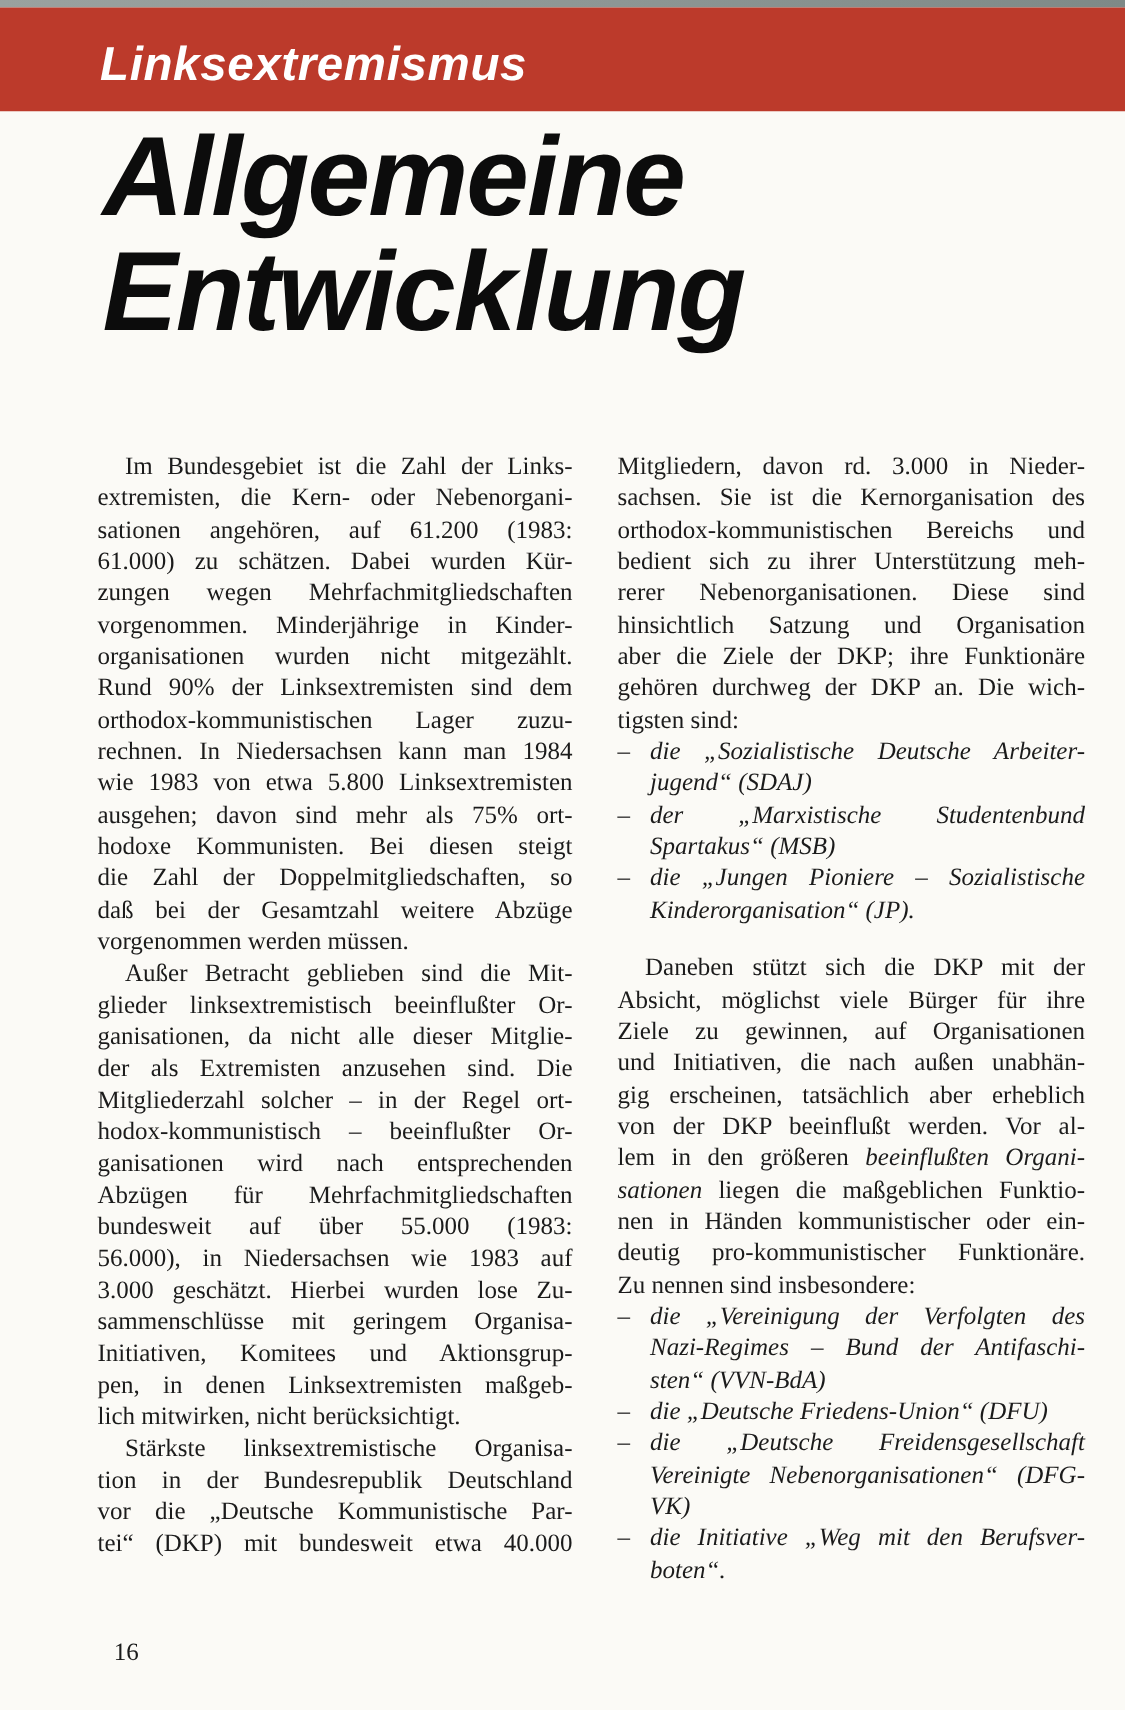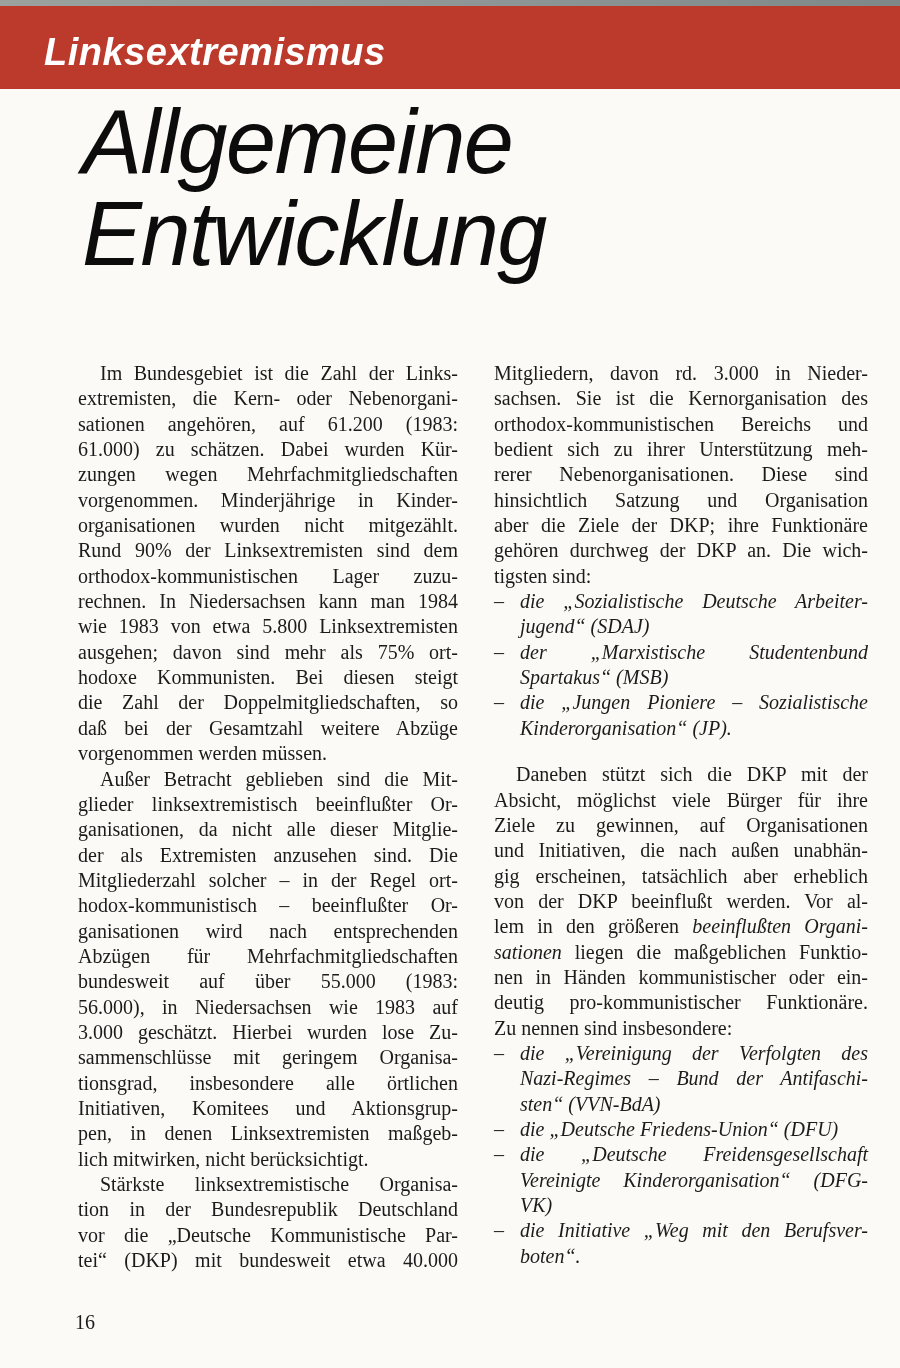--- a/index.html
+++ b/index.html
@@ -15,44 +15,44 @@
   }
   .banner{
     position:absolute;top:6px;left:0;width:900px;height:83px;
     background:var(--red,#bc3a2b);
     display:flex;align-items:center;
   }
   .banner-label{
     font-family:"Liberation Sans",sans-serif;
     font-weight:bold;font-style:italic;
     font-size:38px;color:#ffffff;
-    margin-left:44px;padding-top:9px;letter-spacing:.5px;
+    margin-left:80px;padding-top:9px;letter-spacing:.5px;
   }
   .title{
     position:absolute;left:82px;top:96px;
     font-family:"Liberation Sans",sans-serif;
-    font-weight:normal;font-style:italic;
+    font-weight:bold;font-style:italic;
     font-size:90px;line-height:92px;letter-spacing:-1.5px;
     color:#0c0c0c;
   }
   .col{
     position:absolute;top:361px;
     font-size:20px;line-height:25.35px;
   }
   .col.left{left:78px;width:380px;}
   .col.right{left:494px;width:374px;}
   .ln{text-align:justify;text-align-last:justify;}
   .ln.last{text-align-last:left;}
   .para.jlast .ln.last{text-align-last:justify;}
   .para.indent .ln:first-child{text-indent:22px;}
   .para.gap{margin-top:21px;}
   .li{display:flex;font-style:italic;}
   .li .marker{flex:none;width:26px;}
   .li .itx{flex:1;}
-  .page-num{position:absolute;left:75px;top:1311px;font-size:20px;}
+  .page-num{position:absolute;left:91px;top:1311px;font-size:20px;}
 </style>
 </head>
 <body style="--red: #bc3a2b; --paper: #fbfaf6; --ink: #1b1b1b;">
 
 <div class="top-strip"></div>
 
 <div class="banner">
   <span class="banner-label">Linksextremismus</span>
 </div>
 
@@ -86,21 +86,20 @@
       <div class="ln">ganisationen, da nicht alle dieser Mitglie-</div>
       <div class="ln">der als Extremisten anzusehen sind. Die</div>
       <div class="ln">Mitgliederzahl solcher – in der Regel ort-</div>
       <div class="ln">hodox-kommunistisch – beeinflußter Or-</div>
       <div class="ln">ganisationen wird nach entsprechenden</div>
       <div class="ln">Abzügen für Mehrfachmitgliedschaften</div>
       <div class="ln">bundesweit auf über 55.000 (1983:</div>
       <div class="ln">56.000), in Niedersachsen wie 1983 auf</div>
       <div class="ln">3.000 geschätzt. Hierbei wurden lose Zu-</div>
       <div class="ln">sammenschlüsse mit geringem Organisa-</div>
-      <div class="ln">tionsgrad, insbesondere alle örtlichen</div>
       <div class="ln">Initiativen, Komitees und Aktionsgrup-</div>
       <div class="ln">pen, in denen Linksextremisten maßgeb-</div>
       <div class="ln last">lich mitwirken, nicht berücksichtigt.</div>
     </div>
     <div class="para indent jlast">
       <div class="ln">Stärkste linksextremistische Organisa-</div>
       <div class="ln">tion in der Bundesrepublik Deutschland</div>
       <div class="ln">vor die „Deutsche Kommunistische Par-</div>
       <div class="ln last">tei“ (DKP) mit bundesweit etwa 40.000</div>
     </div>
@@ -165,21 +164,21 @@
       <div class="li">
         <span class="marker">–</span>
         <div class="itx">
           <div class="ln last">die „Deutsche Friedens-Union“ (DFU)</div>
         </div>
       </div>
       <div class="li">
         <span class="marker">–</span>
         <div class="itx">
           <div class="ln">die „Deutsche Freidensgesellschaft</div>
-          <div class="ln">Vereinigte Kinderorganisation“ (DFG-</div>
+          <div class="ln">Vereinigte Nebenorganisationen“ (DFG-</div>
           <div class="ln last">VK)</div>
         </div>
       </div>
       <div class="li">
         <span class="marker">–</span>
         <div class="itx">
           <div class="ln">die Initiative „Weg mit den Berufsver-</div>
           <div class="ln last">boten“.</div>
         </div>
       </div>

